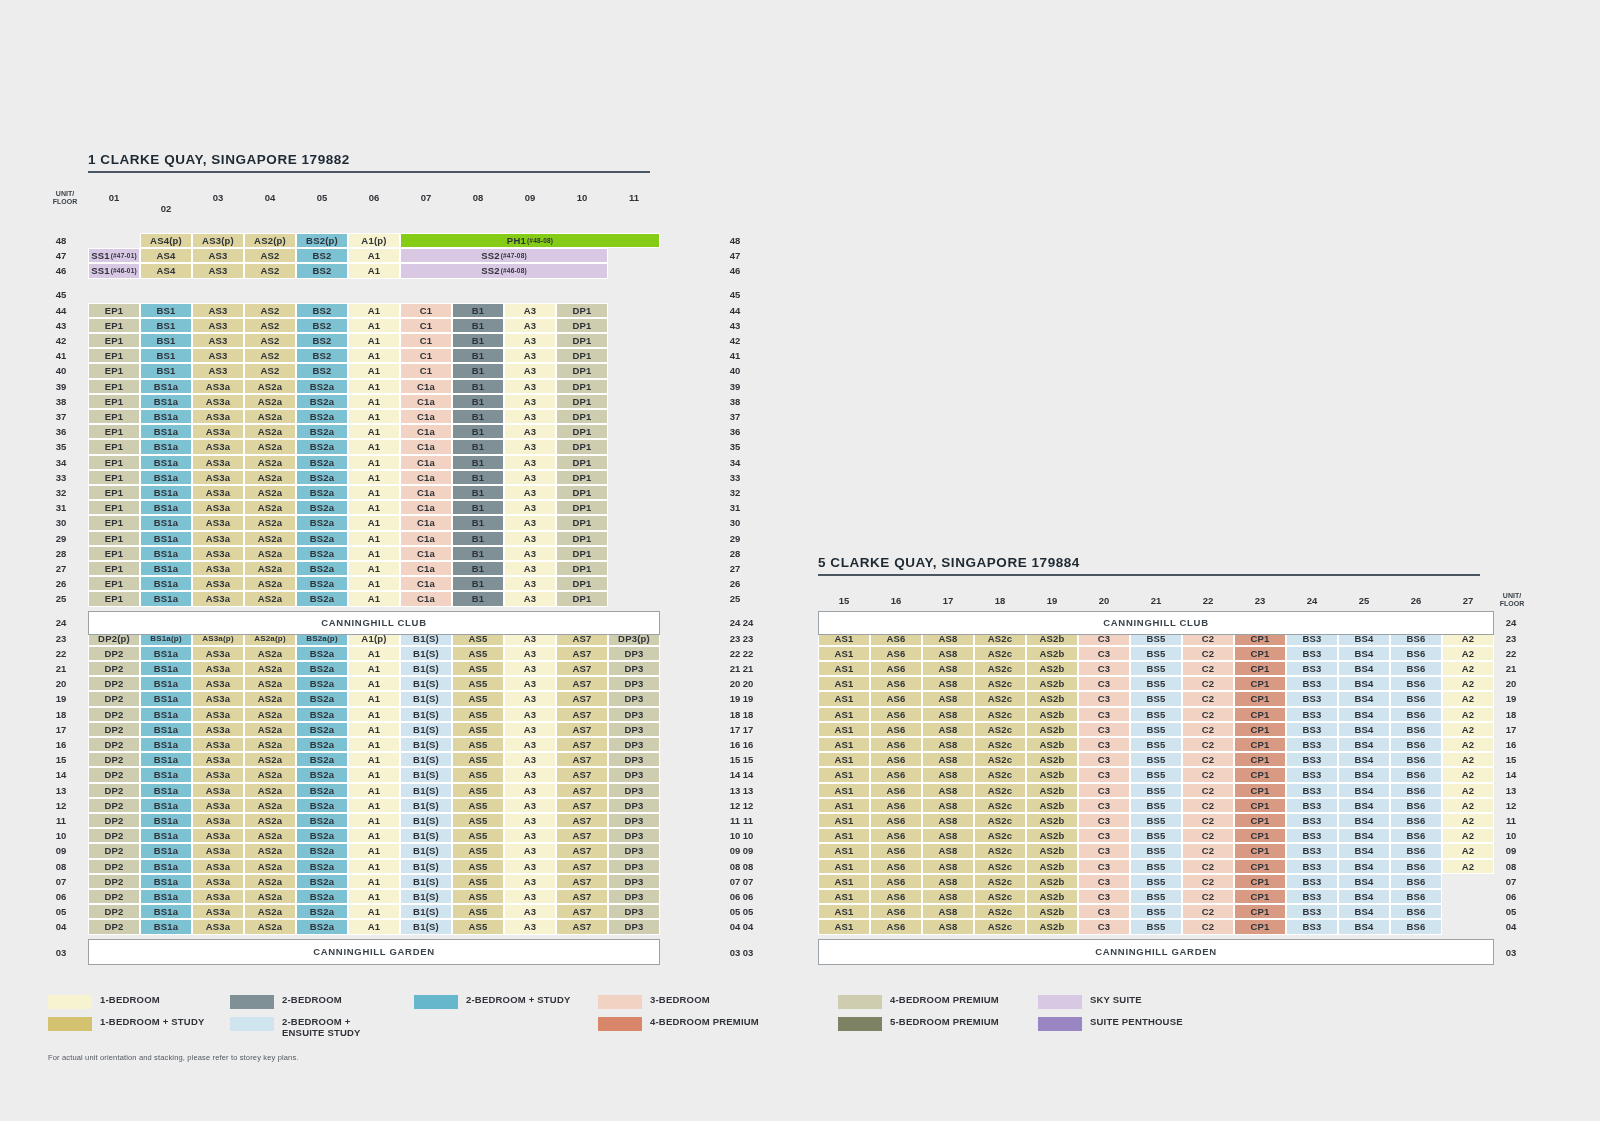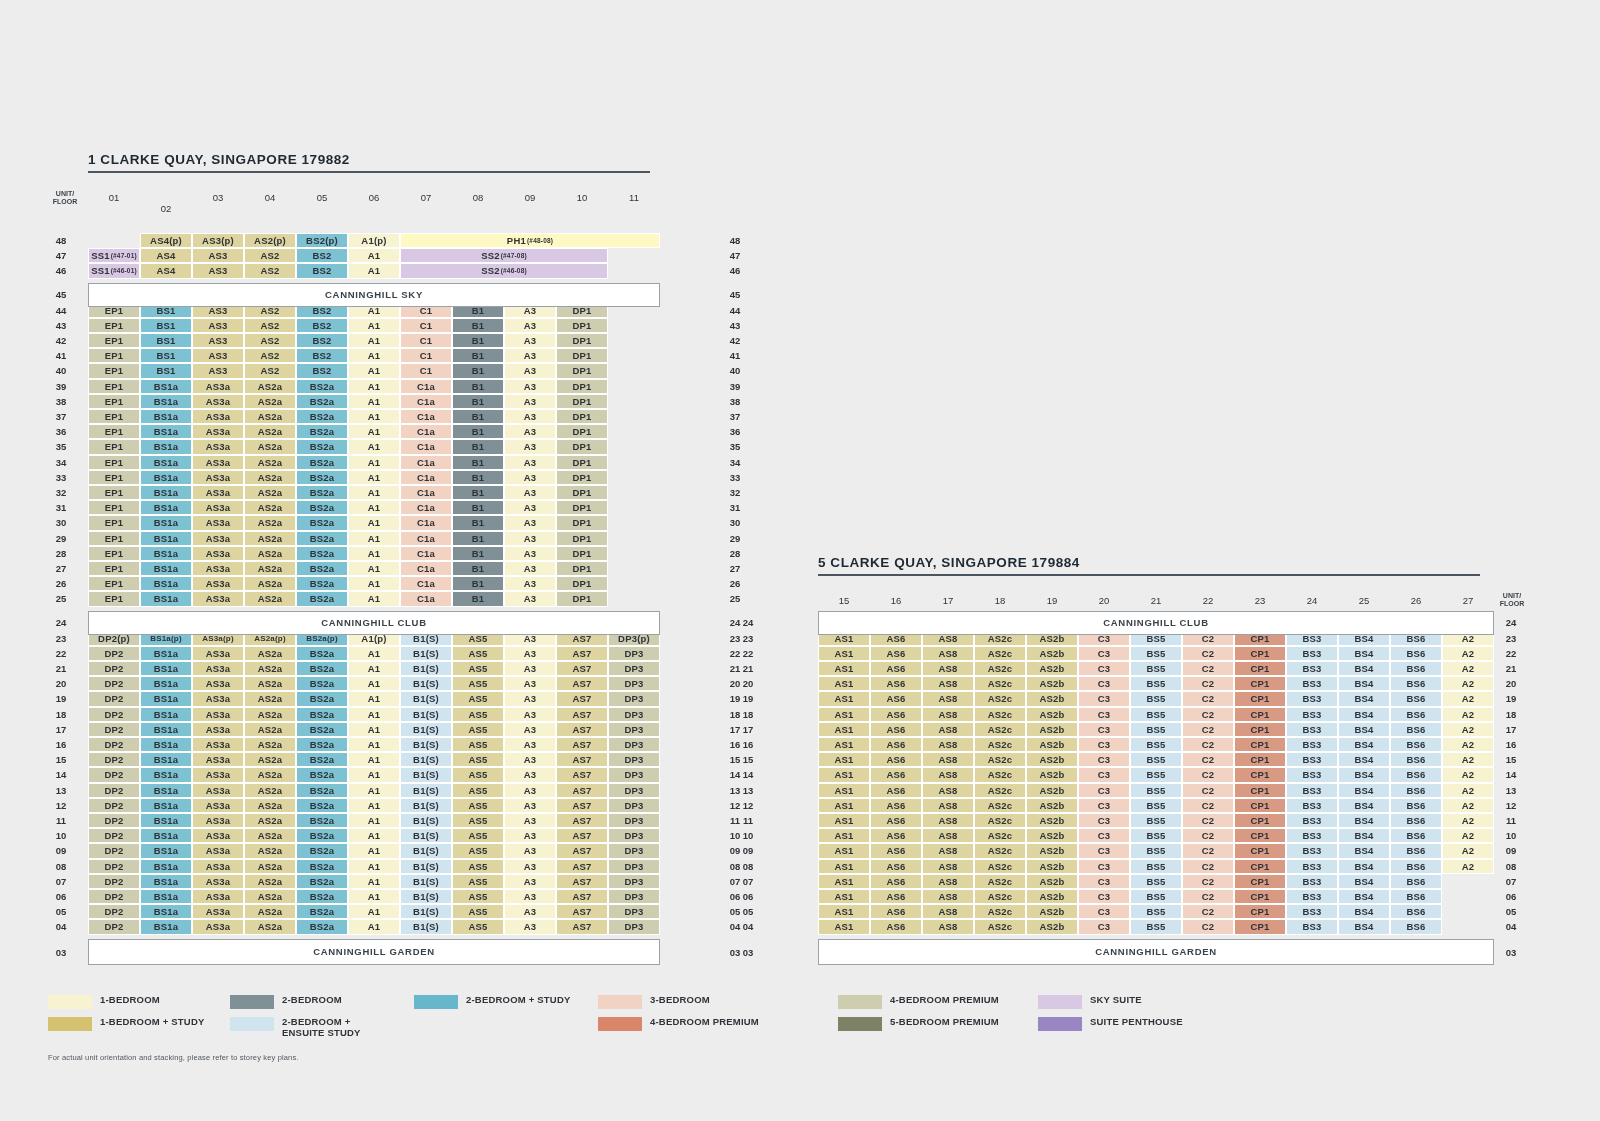--- a/index.html
+++ b/index.html
@@ -46,21 +46,21 @@
     position:absolute;
     font-size:7px;
     font-weight:700;
     line-height:1.15;
     color:#3a4249;
     text-align:center;
   }
   .colnum {
     position:absolute;
     font-size:9.5px;
-    font-weight:400;
+    font-weight:700;
     color:#2f3338;
     text-align:center;
     width:52px;
   }
   .floornum {
     position:absolute;
     font-size:9.5px;
     font-weight:700;
     color:#2f3338;
     text-align:center;
@@ -108,21 +108,21 @@
     <div class="colnum" style="left: 504px; top: 192px;">09</div>
     <div class="colnum" style="left: 556px; top: 192px;">10</div>
     <div class="colnum" style="left: 608px; top: 192px;">11</div>
     <div class="row" style="left: 88px; top: 233px;">
       <div class="cell" style="width: 52px; height: 15.2px; background: transparent; border: 1px solid transparent;"></div>
       <div class="cell" style="width: 52px; height: 15.2px; background: rgb(222, 212, 160);">AS4(p)</div>
       <div class="cell" style="width: 52px; height: 15.2px; background: rgb(222, 212, 160);">AS3(p)</div>
       <div class="cell" style="width: 52px; height: 15.2px; background: rgb(222, 212, 160);">AS2(p)</div>
       <div class="cell" style="width: 52px; height: 15.2px; background: rgb(125, 194, 211);">BS2(p)</div>
       <div class="cell" style="width: 52px; height: 15.2px; background: rgb(247, 242, 207);">A1(p)</div>
-      <div class="cell" style="width: 260px; height: 15.2px; background: #fef9c3;">
+      <div class="cell" style="width: 260px; height: 15.2px; background: #84cc16;">
         <span>PH1</span>
         <span class="suffix">(#48-08)</span>
       </div>
     </div>
     <div class="floornum" style="left: 48px; top: 235px;">48</div>
     <div class="floornum" style="left: 722px; top: 235px;">48</div>
     <div class="row" style="left: 88px; top: 248.2px;">
       <div class="cell" style="width: 52px; height: 15.2px; background: rgb(217, 200, 228);">
         <span>SS1</span>
         <span class="suffix">(#47-01)</span>
@@ -751,21 +751,20 @@
       <div class="cell" style="width: 52px; height: 15.2px; background: rgb(125, 194, 211);">BS2a</div>
       <div class="cell" style="width: 52px; height: 15.2px; background: rgb(247, 242, 207);">A1</div>
       <div class="cell" style="width: 52px; height: 15.2px; background: rgb(207, 228, 239);">B1(S)</div>
       <div class="cell" style="width: 52px; height: 15.2px; background: rgb(222, 212, 160);">AS5</div>
       <div class="cell" style="width: 52px; height: 15.2px; background: rgb(247, 242, 207);">A3</div>
       <div class="cell" style="width: 52px; height: 15.2px; background: rgb(222, 212, 160);">AS7</div>
       <div class="cell" style="width: 52px; height: 15.2px; background: rgb(207, 205, 176);">DP3</div>
     </div>
     <div class="floornum" style="left: 48px; top: 921.4px;">04</div>
     <div class="floornum" style="left: 722px; top: 921.4px;">04</div>
-    <div class="band" style="left: 88px; top: 282.6px; width: 572px; height: 24px;">CANNINGHILL SKY</div>
     <div class="floornum" style="left: 48px; top: 288.6px;">45</div>
     <div class="floornum" style="left: 722px; top: 288.6px;">45</div>
     <div class="band" style="left: 88px; top: 610.6px; width: 572px; height: 24px;">CANNINGHILL CLUB</div>
     <div class="floornum" style="left: 48px; top: 616.6px;">24</div>
     <div class="floornum" style="left: 722px; top: 616.6px;">24</div>
     <div class="band" style="left: 88px; top: 938.6px; width: 572px; height: 26px;">CANNINGHILL GARDEN</div>
     <div class="floornum" style="left: 48px; top: 946.6px;">03</div>
     <div class="floornum" style="left: 722px; top: 946.6px;">03</div>
     <div class="blk-title" style="left: 818px; top: 555px;">5 CLARKE QUAY, SINGAPORE 179884</div>
     <div class="title-rule" style="left: 818px; top: 574px; width: 662px;"></div>

